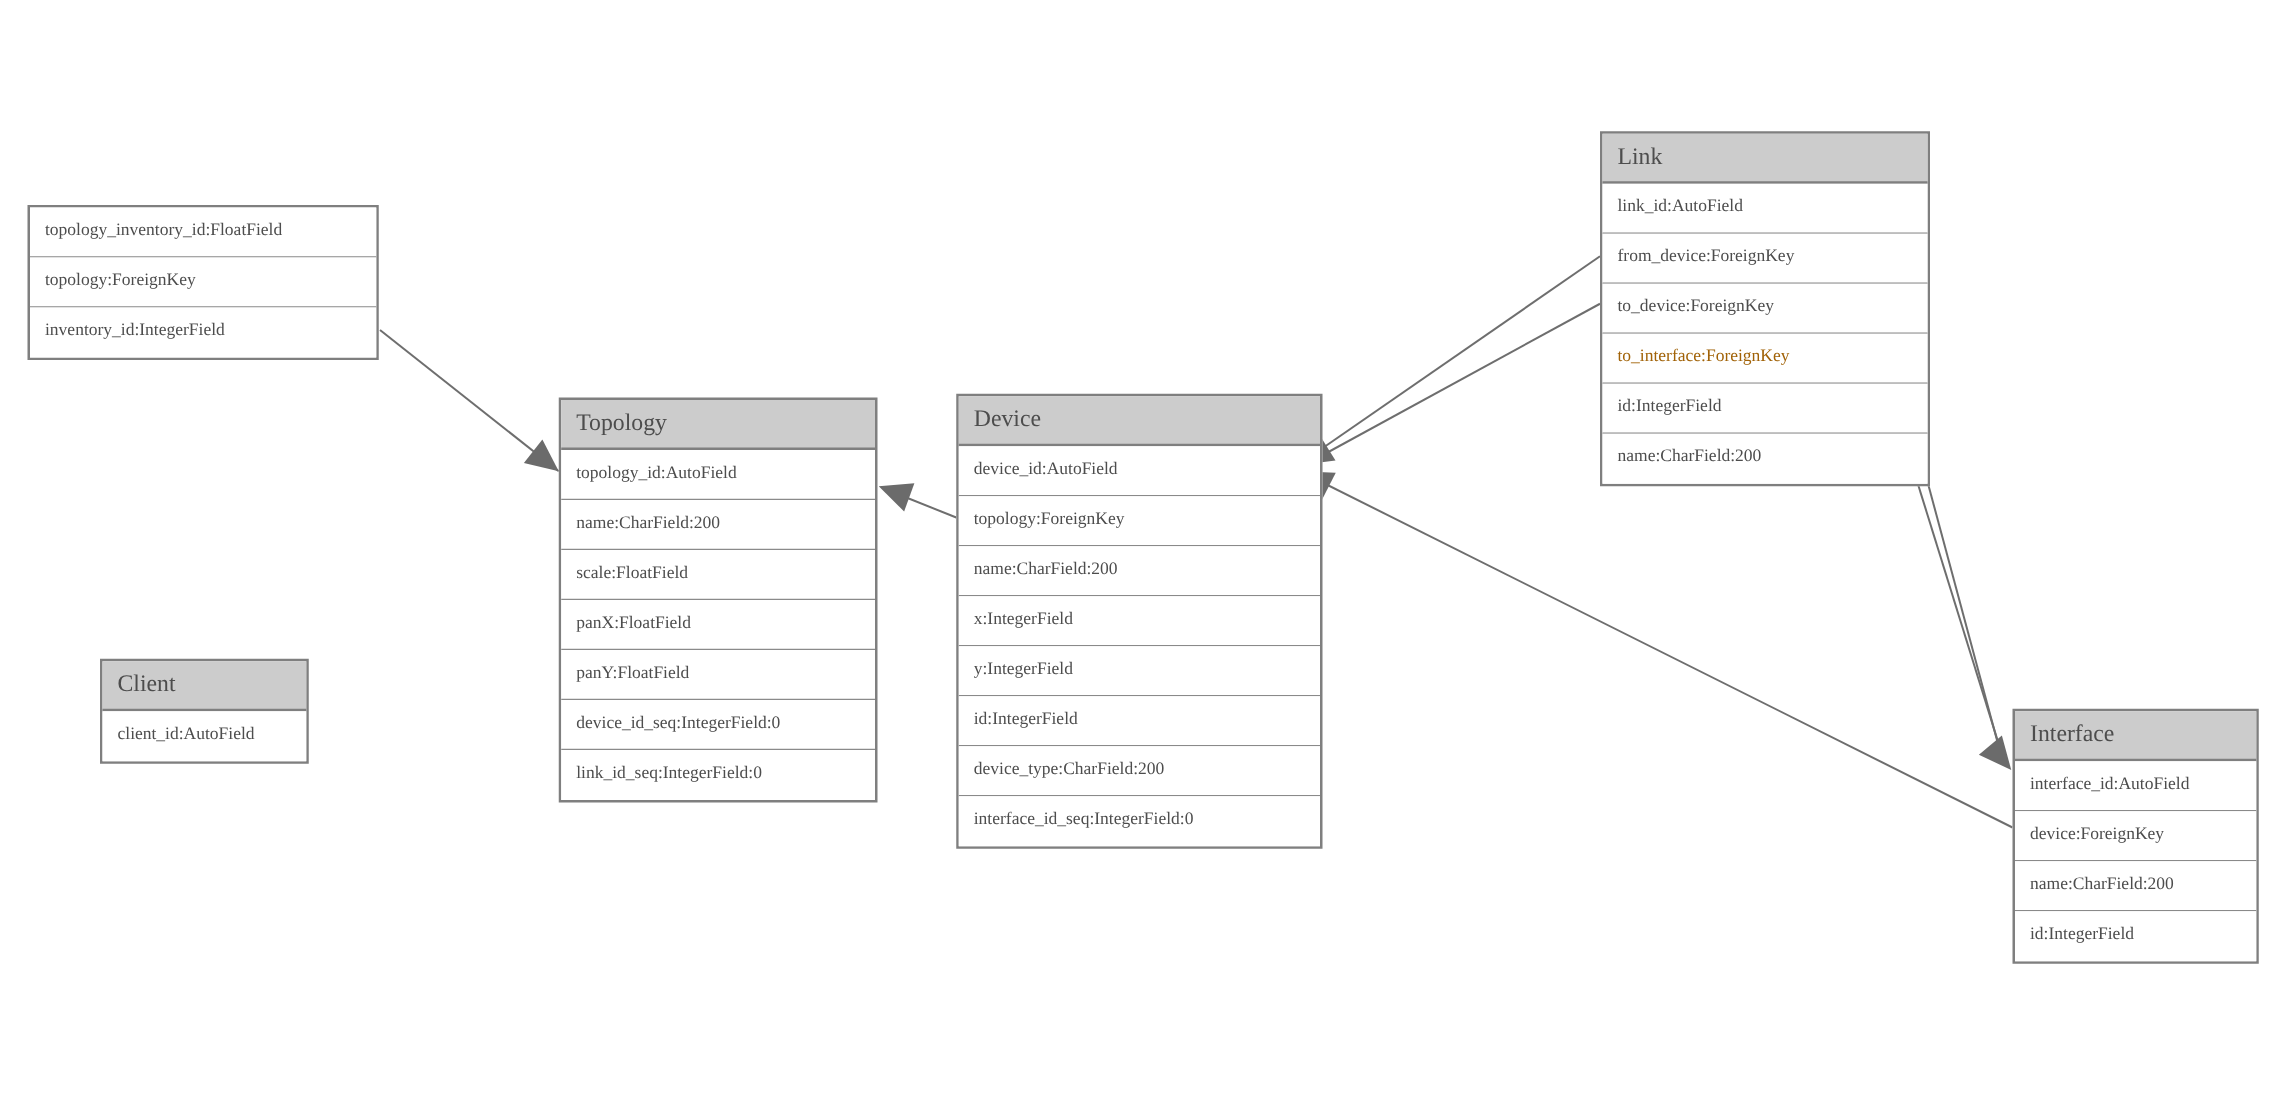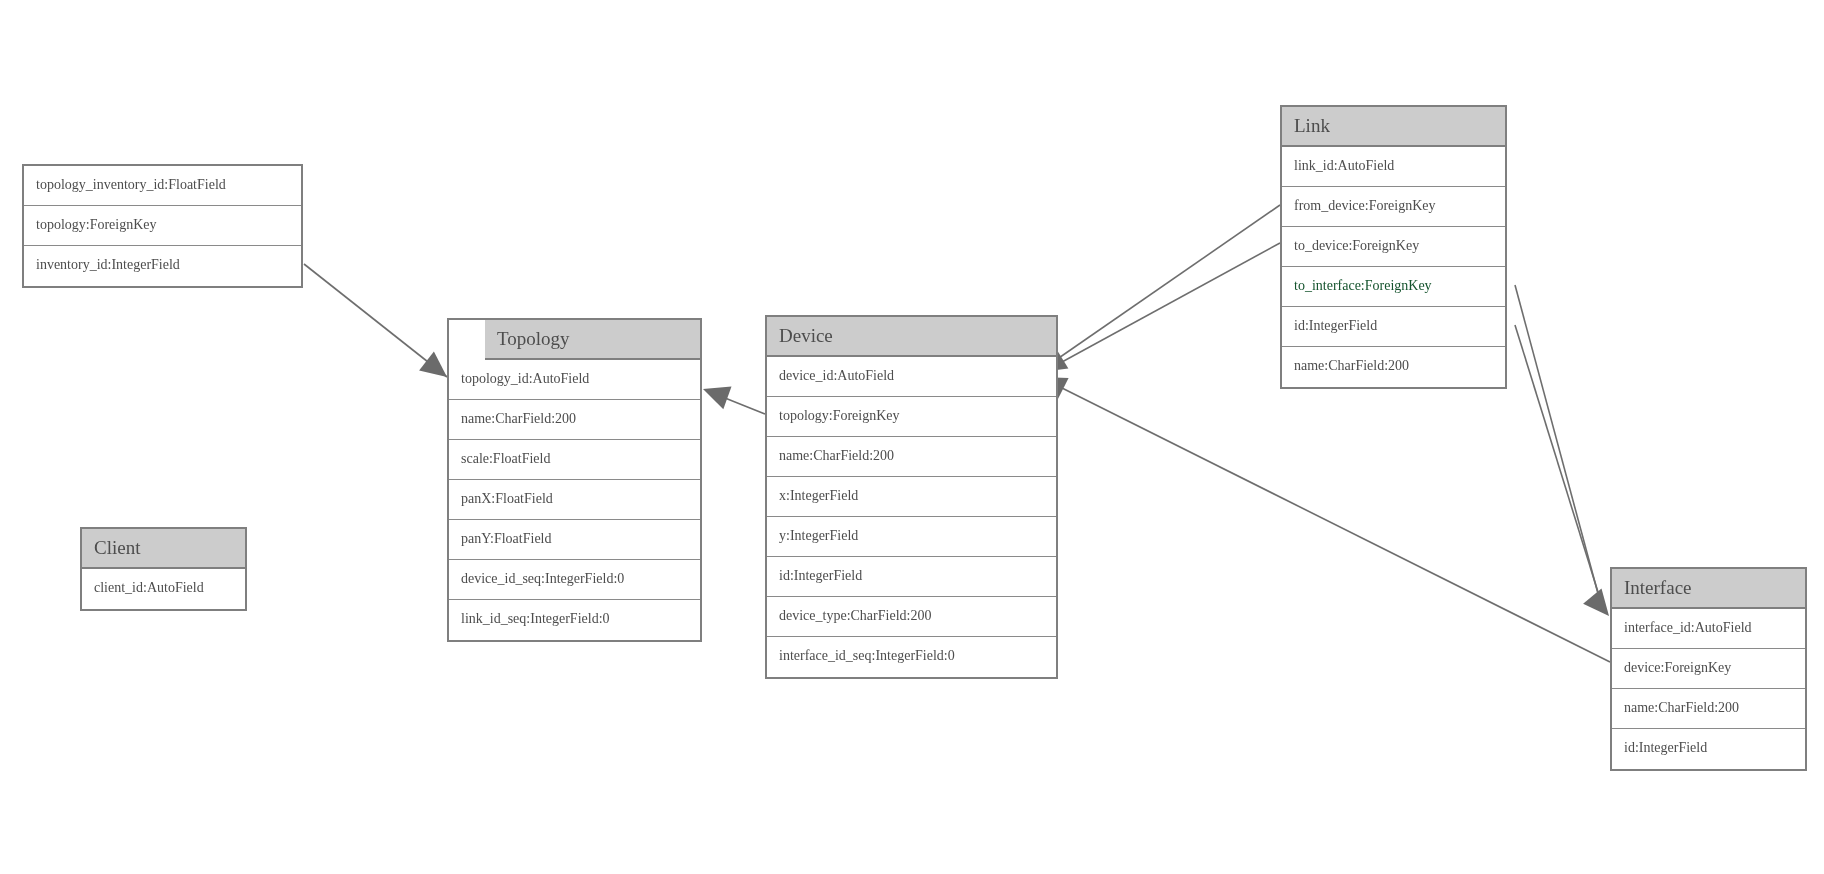--- a/index.html
+++ b/index.html
@@ -73,21 +73,21 @@
       <polygon points="1040,372 1055.7,348.0 1068.4,368.4" fill="#6b6b6b"></polygon>
       <polygon points="1040,377 1068.6,378.1 1057.7,399.5" fill="#6b6b6b"></polygon>
       <polygon points="1609,616 1583.1,603.8 1601.5,588.4" fill="#6b6b6b"></polygon>
     </svg>
     <div class="entity" style="left: 22px; top: 164px; width: 281px;">
       <div class="entity-row" style="color: rgb(77, 77, 77);">topology_inventory_id:FloatField</div>
       <div class="entity-row" style="color: rgb(77, 77, 77);">topology:ForeignKey</div>
       <div class="entity-row" style="color: rgb(77, 77, 77);">inventory_id:IntegerField</div>
     </div>
     <div class="entity" style="left: 447px; top: 318px; width: 255px;">
-      <div class="entity-header" style="background: rgb(204, 204, 204); color: rgb(77, 77, 77); margin-left: 36px;">Topology</div>
+      <div class="entity-header" style="background: rgb(204, 204, 204); color: rgb(77, 77, 77);">Topology</div>
       <div class="entity-row" style="color: rgb(77, 77, 77);">topology_id:AutoField</div>
       <div class="entity-row" style="color: rgb(77, 77, 77);">name:CharField:200</div>
       <div class="entity-row" style="color: rgb(77, 77, 77);">scale:FloatField</div>
       <div class="entity-row" style="color: rgb(77, 77, 77);">panX:FloatField</div>
       <div class="entity-row" style="color: rgb(77, 77, 77);">panY:FloatField</div>
       <div class="entity-row" style="color: rgb(77, 77, 77);">device_id_seq:IntegerField:0</div>
       <div class="entity-row" style="color: rgb(77, 77, 77);">link_id_seq:IntegerField:0</div>
     </div>
     <div class="entity" style="left: 80px; top: 527px; width: 167px;">
       <div class="entity-header" style="background: rgb(204, 204, 204); color: rgb(77, 77, 77);">Client</div>
@@ -97,26 +97,26 @@
       <div class="entity-header" style="background: rgb(204, 204, 204); color: rgb(77, 77, 77);">Device</div>
       <div class="entity-row" style="color: rgb(77, 77, 77);">device_id:AutoField</div>
       <div class="entity-row" style="color: rgb(77, 77, 77);">topology:ForeignKey</div>
       <div class="entity-row" style="color: rgb(77, 77, 77);">name:CharField:200</div>
       <div class="entity-row" style="color: rgb(77, 77, 77);">x:IntegerField</div>
       <div class="entity-row" style="color: rgb(77, 77, 77);">y:IntegerField</div>
       <div class="entity-row" style="color: rgb(77, 77, 77);">id:IntegerField</div>
       <div class="entity-row" style="color: rgb(77, 77, 77);">device_type:CharField:200</div>
       <div class="entity-row" style="color: rgb(77, 77, 77);">interface_id_seq:IntegerField:0</div>
     </div>
-    <div class="entity" style="left: 1280px; top: 105px; width: 227px;">
+    <div class="entity" style="left: 1280px; top: 105px; width: 264px;">
       <div class="entity-header" style="background: rgb(204, 204, 204); color: rgb(77, 77, 77);">Link</div>
       <div class="entity-row" style="color: rgb(77, 77, 77);">link_id:AutoField</div>
       <div class="entity-row" style="color: rgb(77, 77, 77);">from_device:ForeignKey</div>
       <div class="entity-row" style="color: rgb(77, 77, 77);">to_device:ForeignKey</div>
-      <div class="entity-row" style="color: #14532d;">to_interface:ForeignKey</div>
+      <div class="entity-row" style="color: #a16207;">to_interface:ForeignKey</div>
       <div class="entity-row" style="color: rgb(77, 77, 77);">id:IntegerField</div>
       <div class="entity-row" style="color: rgb(77, 77, 77);">name:CharField:200</div>
     </div>
     <div class="entity" style="left: 1610px; top: 567px; width: 197px;">
       <div class="entity-header" style="background: rgb(204, 204, 204); color: rgb(77, 77, 77);">Interface</div>
       <div class="entity-row" style="color: rgb(77, 77, 77);">interface_id:AutoField</div>
       <div class="entity-row" style="color: rgb(77, 77, 77);">device:ForeignKey</div>
       <div class="entity-row" style="color: rgb(77, 77, 77);">name:CharField:200</div>
       <div class="entity-row" style="color: rgb(77, 77, 77);">id:IntegerField</div>
     </div>

